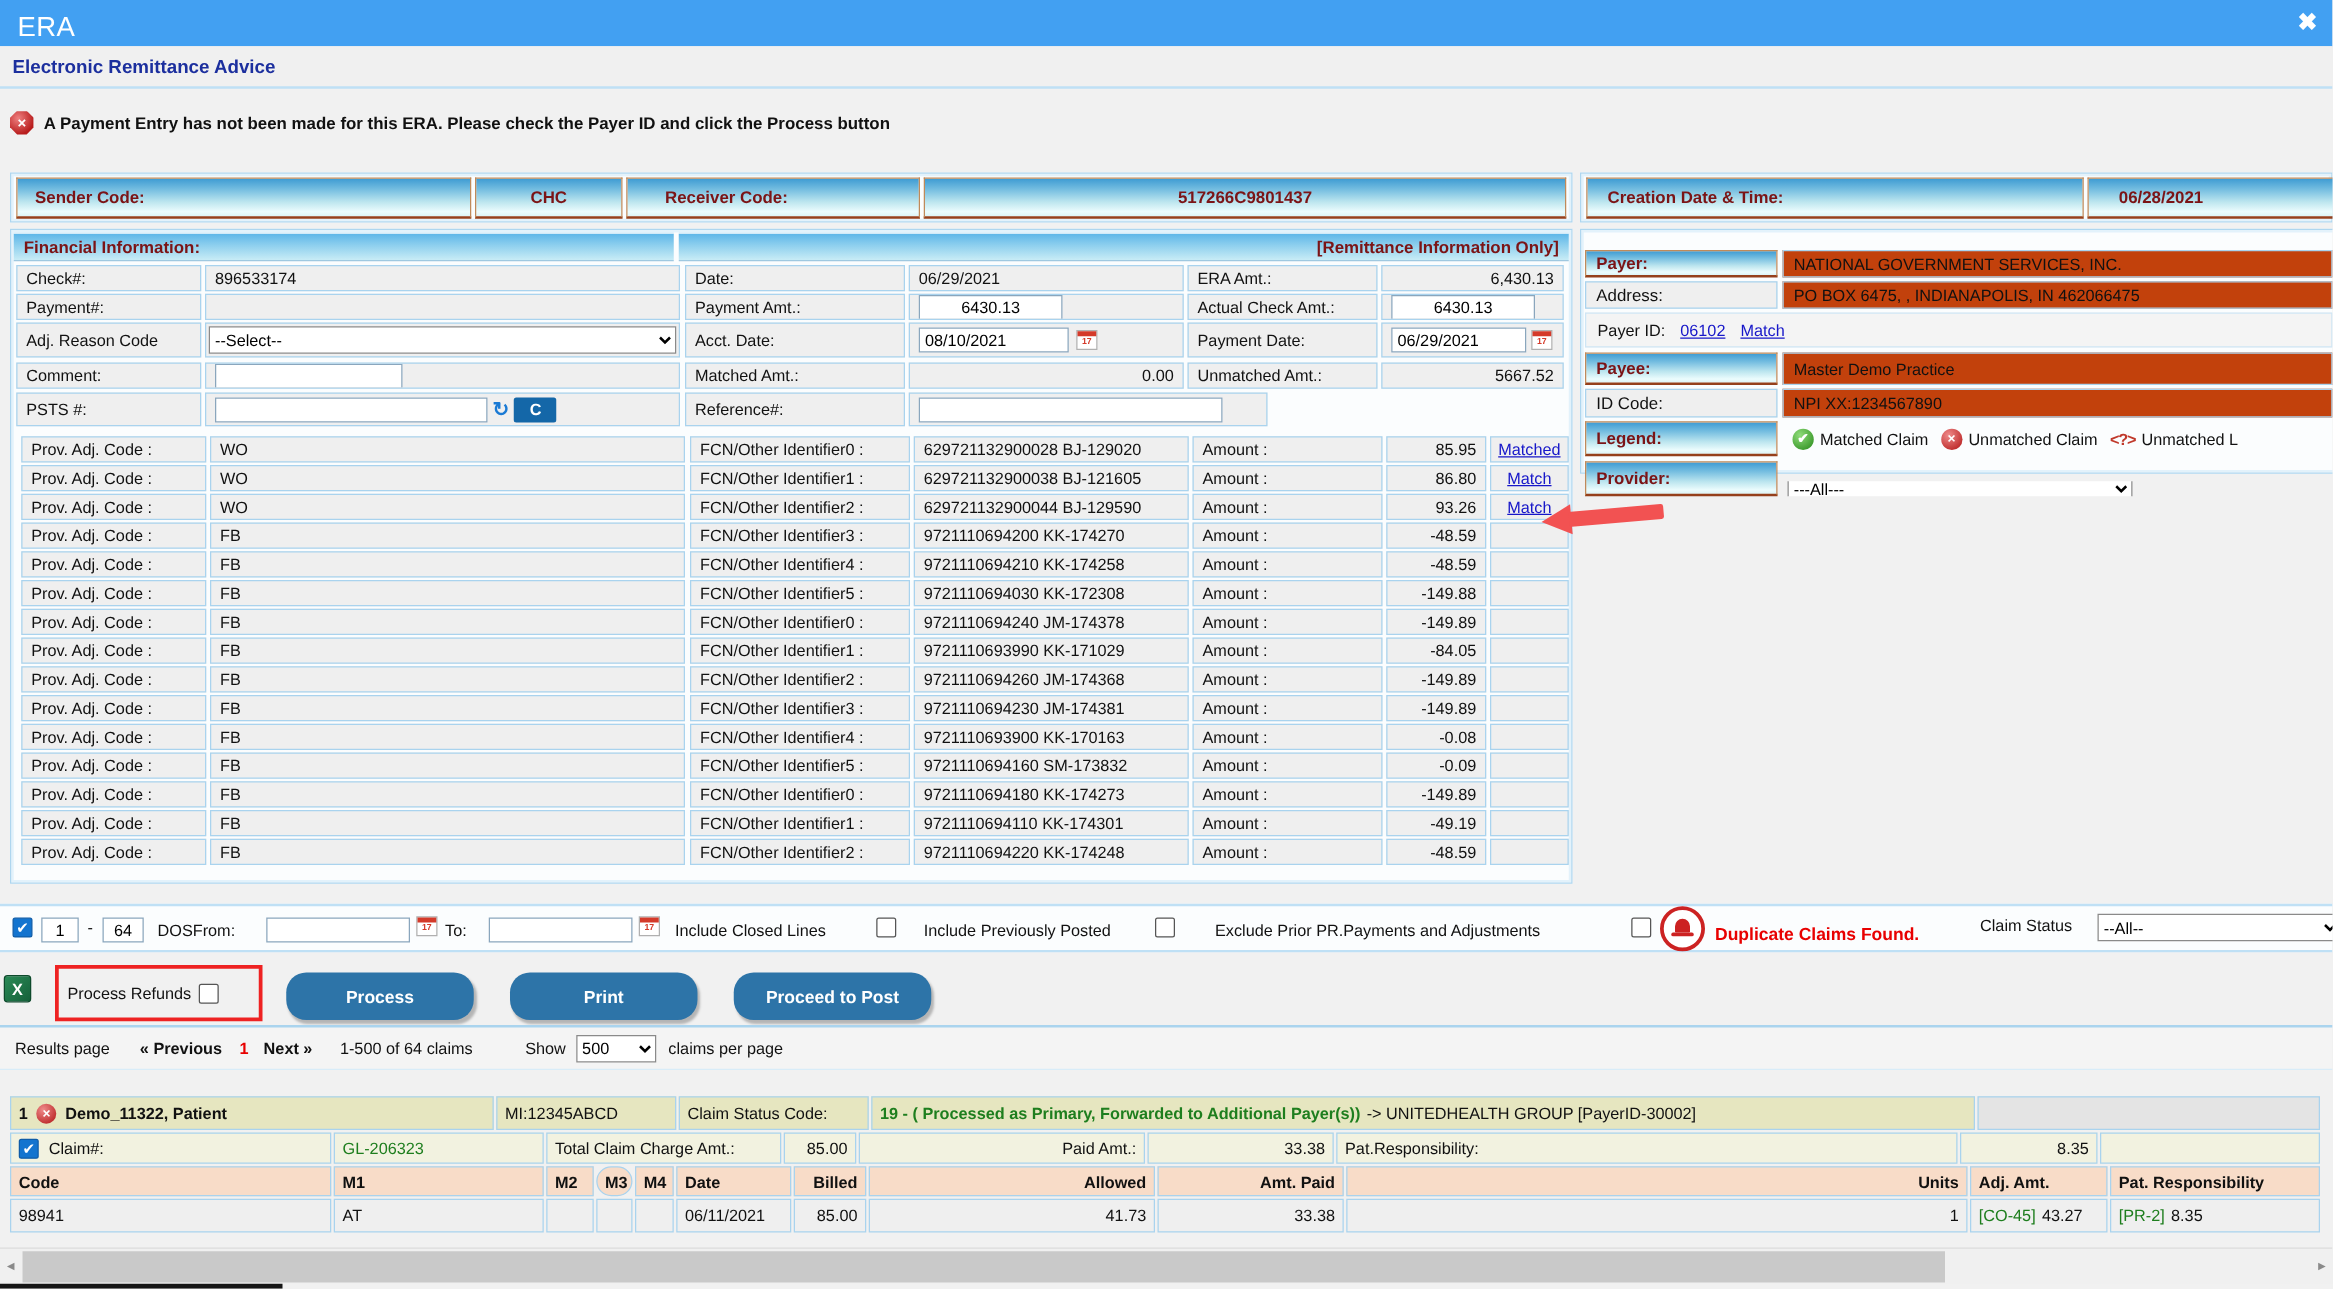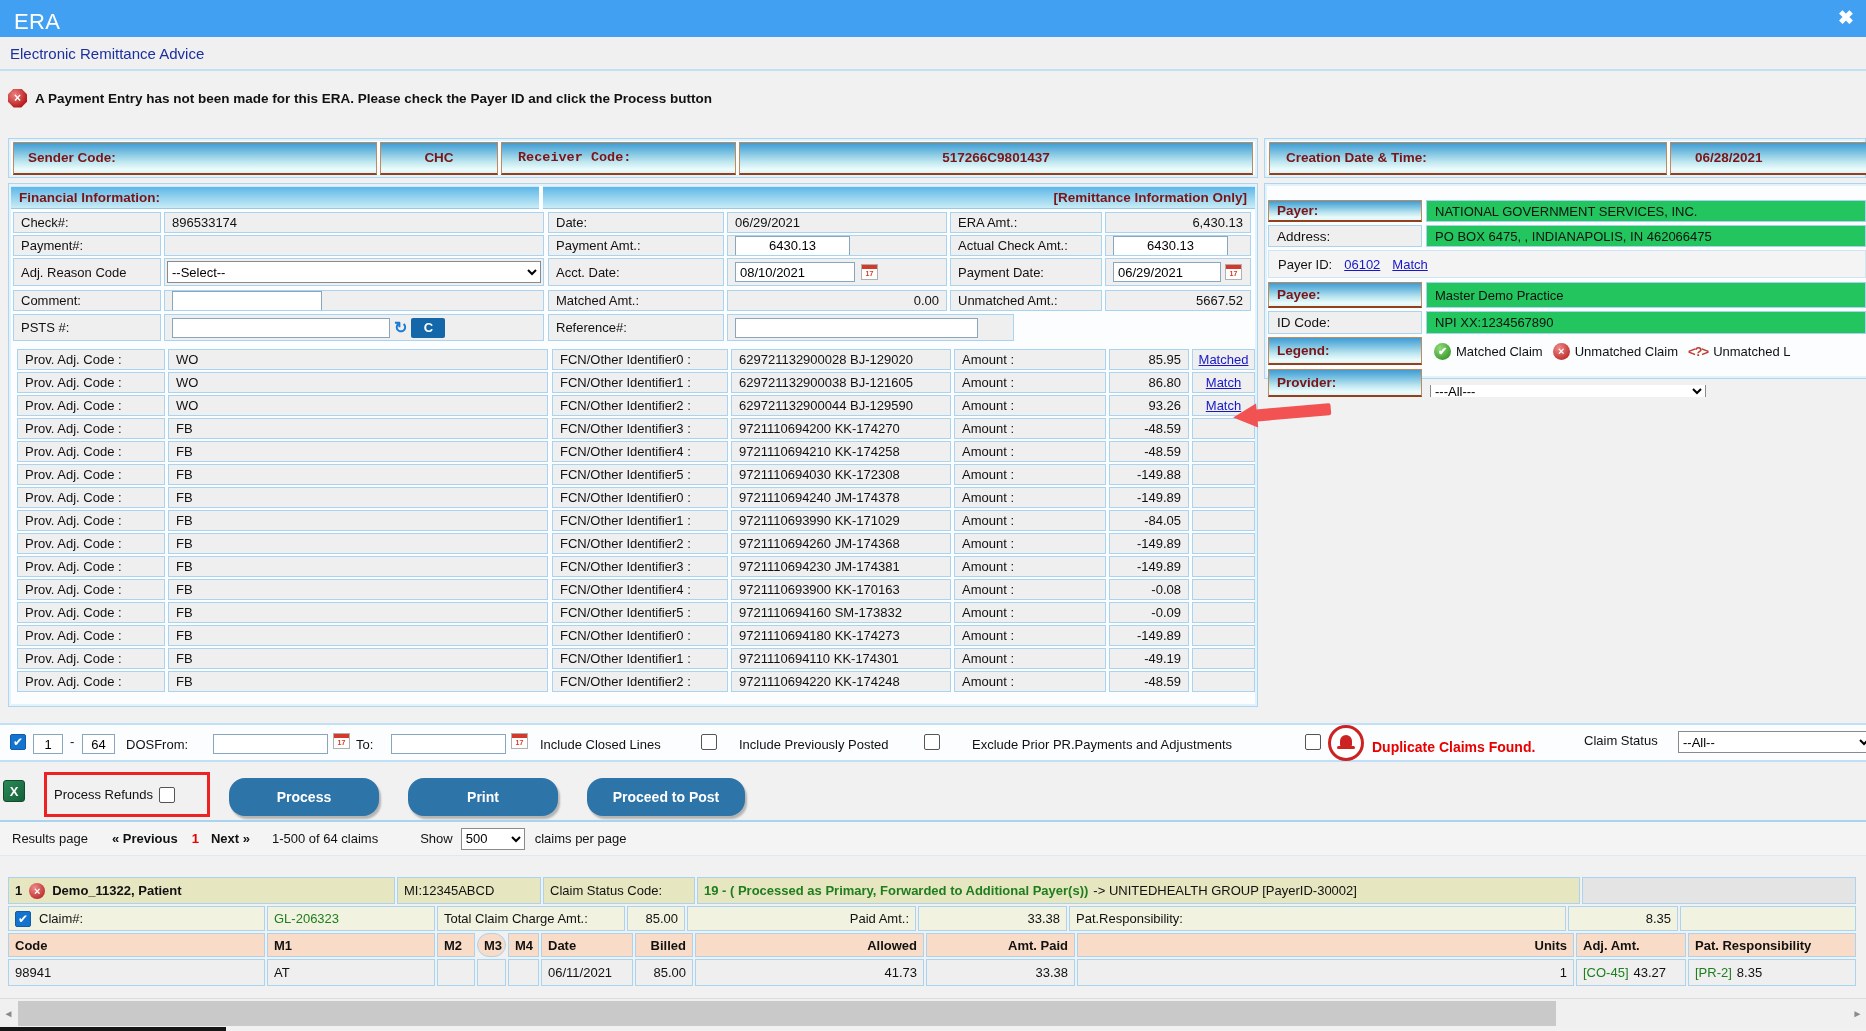--- a/index.html
+++ b/index.html
@@ -4,21 +4,21 @@
 <style>
   * { margin:0; padding:0; box-sizing:border-box; }
   html,body { width:1866px; height:1031px; overflow:hidden; }
   body { font-family:"Liberation Sans", sans-serif; font-size:13px; background:#f1f1f1; color:#111; position:relative; }
 
   
   .topbar { position:absolute; left:0; top:0; width:1866px; height:37px; background:#42a0f2; color:#fff; }
   .topbar .apptitle { position:absolute; left:14px; top:9px; font-size:22px; letter-spacing:.3px; }
   .topbar .closex { position:absolute; right:12px; top:6px; font-size:19px; font-weight:bold; cursor:pointer; }
   .titlebar { position:absolute; left:0; top:37px; width:1866px; height:34px; background:#f0f0f0; border-bottom:2px solid #bfe0f5; }
-  .titlebar span { position:absolute; left:10px; top:8px; color:#1c2f9e; font-weight:normal; font-size:15px; }
+  .titlebar span { position:absolute; left:10px; top:8px; color:#1c2f9e; font-weight:bold; font-size:15px; }
 
   
   .alert { position:absolute; left:8px; top:86px; height:24px; display:flex; align-items:center; gap:8px; }
   .oct { display:inline-block; width:19px; height:19px; background:radial-gradient(circle at 35% 30%, #ef8080, #b81d1d 70%);
          clip-path:polygon(30% 0,70% 0,100% 30%,100% 70%,70% 100%,30% 100%,0 70%,0 30%);
          color:#fff; font-size:12px; font-weight:bold; text-align:center; line-height:19px; }
   .alert b { font-size:13.5px; }
 
   
   .gcell { background:linear-gradient(to bottom,#3f9cd3 0%,#74bde0 28%,#bde6ef 62%,#ecfcfd 88%,#ddf4f6 100%);
@@ -54,21 +54,21 @@
   .cal::before { content:""; position:absolute; top:0; left:0; right:0; height:4px; background:#d43a2a; }
   .cal::after { content:"17"; position:absolute; top:5px; left:0; right:0; text-align:center; font-size:7px; color:#d43a2a; font-weight:bold; }
   .refresh { color:#1a7ad4; font-weight:bold; font-size:16px; margin:0 4px; cursor:pointer; }
   .cbtn { width:34px; height:20px; background:#1467a8; color:#fff; font-weight:bold; text-align:center; line-height:20px; border-radius:2px; cursor:pointer; }
 
   
   .payer-panel { position:absolute; left:1264px; top:183px; width:606px; height:196px; }
   .prow { position:absolute; left:0; display:flex; width:100%; }
   .plabel { width:154px; padding:0 8px; display:flex; align-items:center; font-size:13.5px; flex:none; }
   .plabel.plain { background:#efefef; border:1px solid #a9d3ee; color:#111; font-weight:normal; }
-  .pval { flex:1; margin-left:4px; background:#22c55e; border:1px solid #a9d3ee; padding:0 8px; display:flex; align-items:center; white-space:nowrap; overflow:hidden; }
+  .pval { flex:1; margin-left:4px; background:#c2410c; border:1px solid #a9d3ee; padding:0 8px; display:flex; align-items:center; white-space:nowrap; overflow:hidden; }
   .pval.bare { background:transparent; border:none; }
   .legend-item { display:flex; align-items:center; gap:5px; margin-right:10px; white-space:nowrap; }
   .ic-round { display:inline-block; width:17px; height:17px; border-radius:50%; color:#fff; text-align:center; line-height:17px; font-size:11px; font-weight:bold; flex:none; }
   .ic-green { background:radial-gradient(circle at 35% 30%, #8fdc7a, #3f9c2f 75%); }
   .ic-red { background:radial-gradient(circle at 35% 30%, #ef8a8a, #c03030 75%); }
   .ic-qline { color:#c0392b; font-weight:bold; font-size:13px; letter-spacing:-1px; }
 
   
   .red-arrow { position:absolute; left:1233px; top:400px; width:104px; height:26px; transform:rotate(-5deg); }
   .red-arrow .head { position:absolute; left:0; top:1px; width:0; height:0;
@@ -128,21 +128,21 @@
 </div>
 
 <div class="alert">
   <span class="oct">×</span>
   <b>A Payment Entry has not been made for this ERA. Please check the Payer ID and click the Process button</b>
 </div>
 
 <div class="sender-panel panelbox">
   <div class="gcell" style="left:4px; width:364px; padding-left:14px;">Sender Code:</div>
   <div class="gcell" style="left:371px; width:118px; text-align:center;">CHC</div>
-  <div class="gcell" style="left:492px; width:235px; padding-left:16px;font-family:Liberation Mono, monospace;">Receiver Code:</div>
+  <div class="gcell" style="left:492px; width:235px; padding-left:30px;">Receiver Code:</div>
   <div class="gcell" style="left:730px; width:514px; text-align:center;">517266C9801437</div>
 </div>
 
 <div class="creation-panel panelbox">
   <div class="gcell" style="left:4px; width:398px; padding-left:16px;">Creation Date &amp; Time:</div>
   <div class="gcell" style="left:405px; width:320px; padding-left:24px;">06/28/2021</div>
 </div>
 
 <div class="fin-panel panelbox">
   <div class="finhead" style="left:2px; width:528px;">Financial Information:</div>

